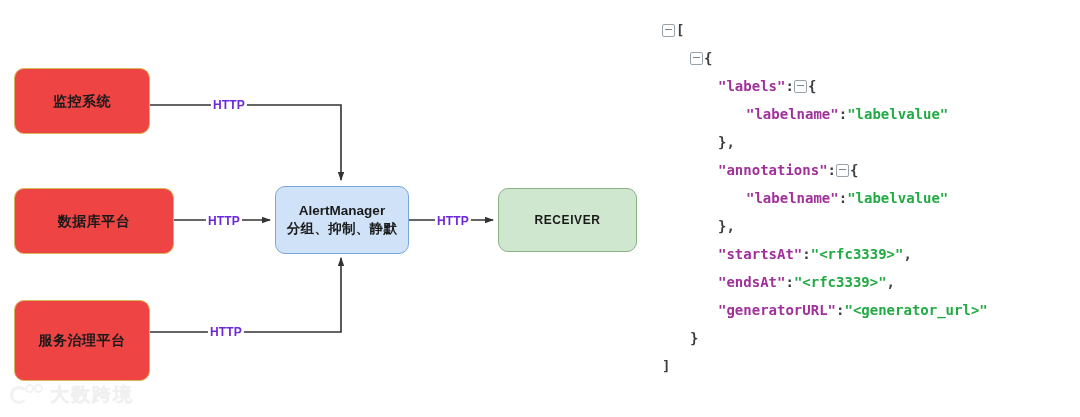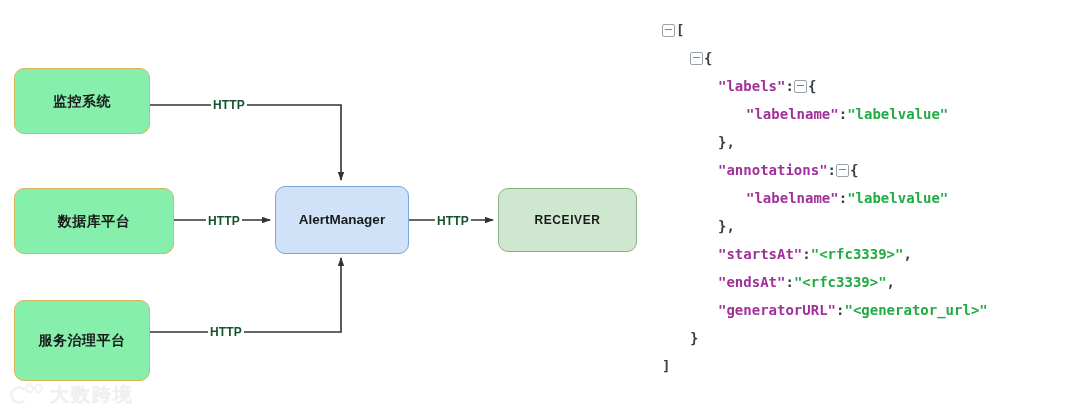--- a/index.html
+++ b/index.html
@@ -46,21 +46,21 @@
     flex-direction: column;
     align-items: center;
     justify-content: center;
     text-align: center;
     font-weight: bold;
     color: #1a1a1a;
     line-height: 1.35;
   }
 
   .node-source {
-    background: #86efac;
+    background: #ef4444;
     border: 1px solid #d6b656;
     font-size: 14px;
     letter-spacing: 0.5px;
   }
 
   .node-alertmanager {
     background: #cfe2f7;
     border: 1px solid #7aa8d6;
     font-size: 13.5px;
   }
@@ -72,21 +72,21 @@
     background: #cfe6cf;
     border: 1px solid #87b387;
     font-size: 12px;
     letter-spacing: 0.6px;
   }
 
   .edge-label {
     position: absolute;
     font-size: 12px;
     font-weight: bold;
-    color: #14532d;
+    color: #6d28d9;
     background: #ffffff;
     padding: 0 2px;
     letter-spacing: 0.2px;
     line-height: 13px;
     transform: translate(-50%, -50%);
     white-space: nowrap;
   }
 
   
   #json-panel {
@@ -210,20 +210,21 @@
     <div class="node node-source" style="left:14px; top:188px; width:160px; height:66px;">
       <span>数据库平台</span>
     </div>
 
     <div class="node node-source" style="left:14px; top:300px; width:136px; height:81px;">
       <span>服务治理平台</span>
     </div>
 
     <div class="node node-alertmanager" style="left:275px; top:186px; width:134px; height:68px;align-items:center;">
       <span class="line1">AlertManager</span>
+      <span class="line2">分组、抑制、静默</span>
     </div>
 
     <div class="node node-receiver" style="left:498px; top:188px; width:139px; height:64px;">
       <span>RECEIVER</span>
     </div>
 
     <div class="edge-label" style="left:229px; top:105px;">HTTP</div>
     <div class="edge-label" style="left:224px; top:221px;">HTTP</div>
     <div class="edge-label" style="left:226px; top:332px;">HTTP</div>
     <div class="edge-label" style="left:453px; top:221px;">HTTP</div>

